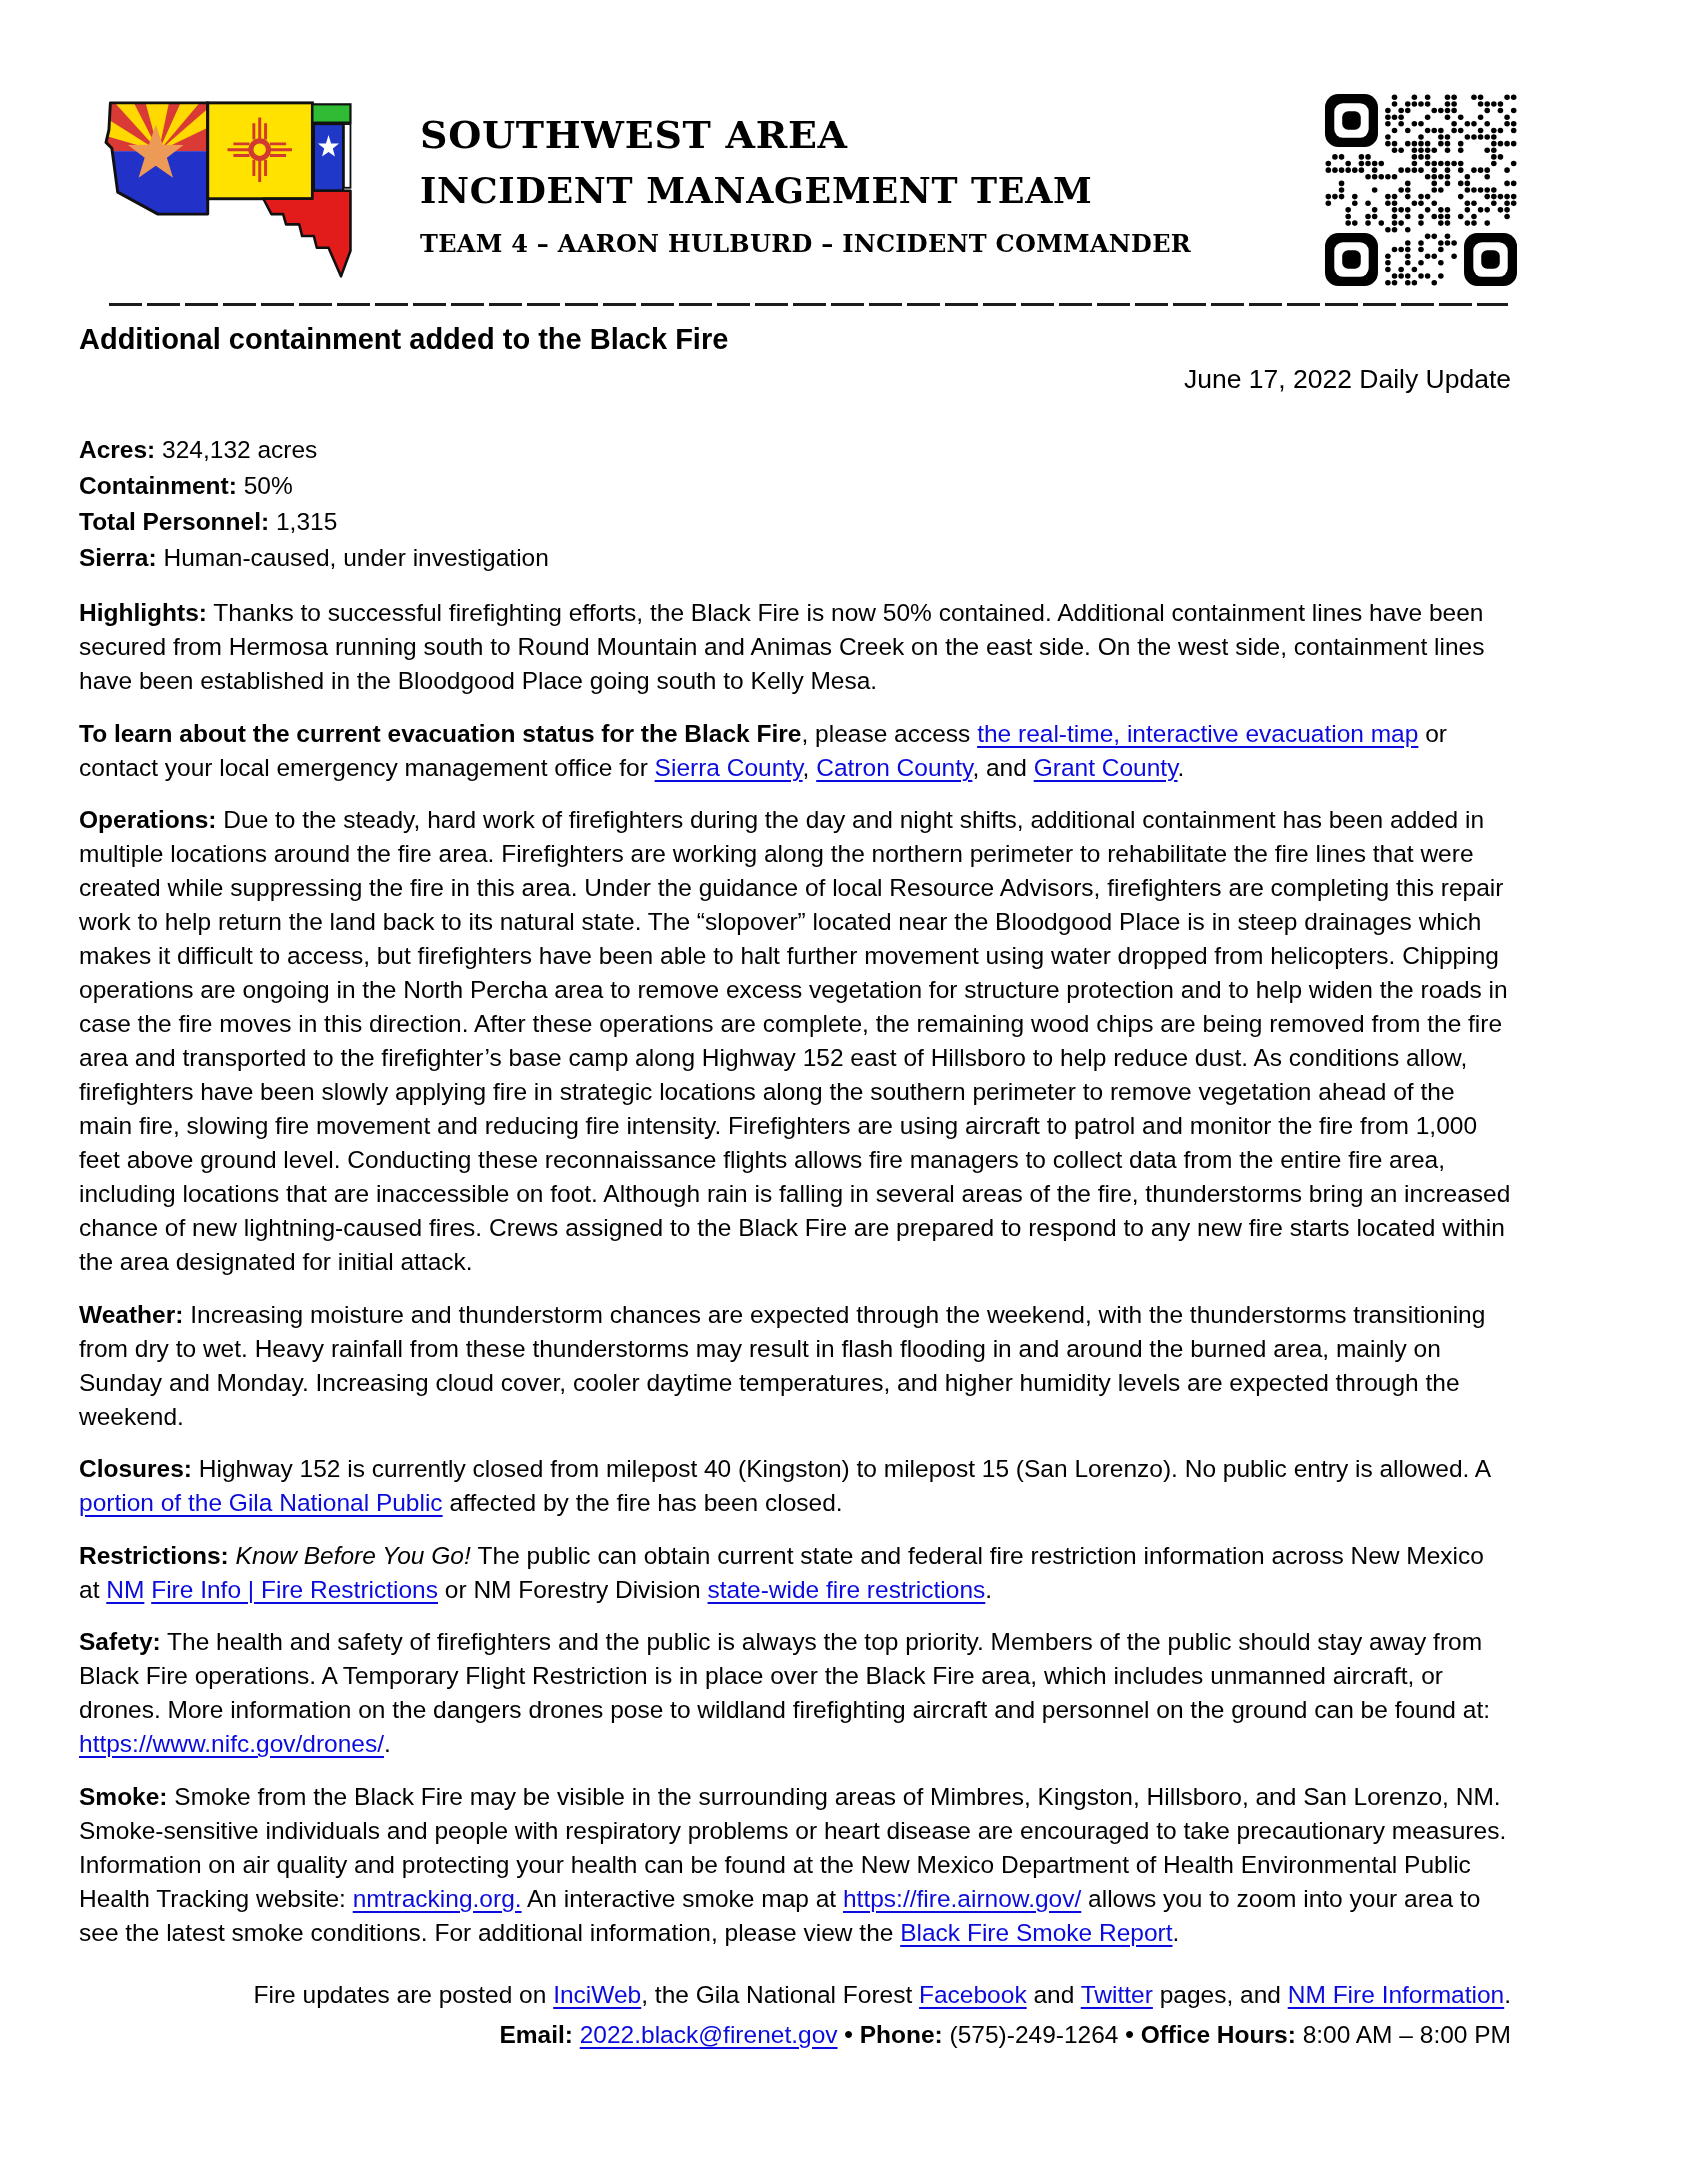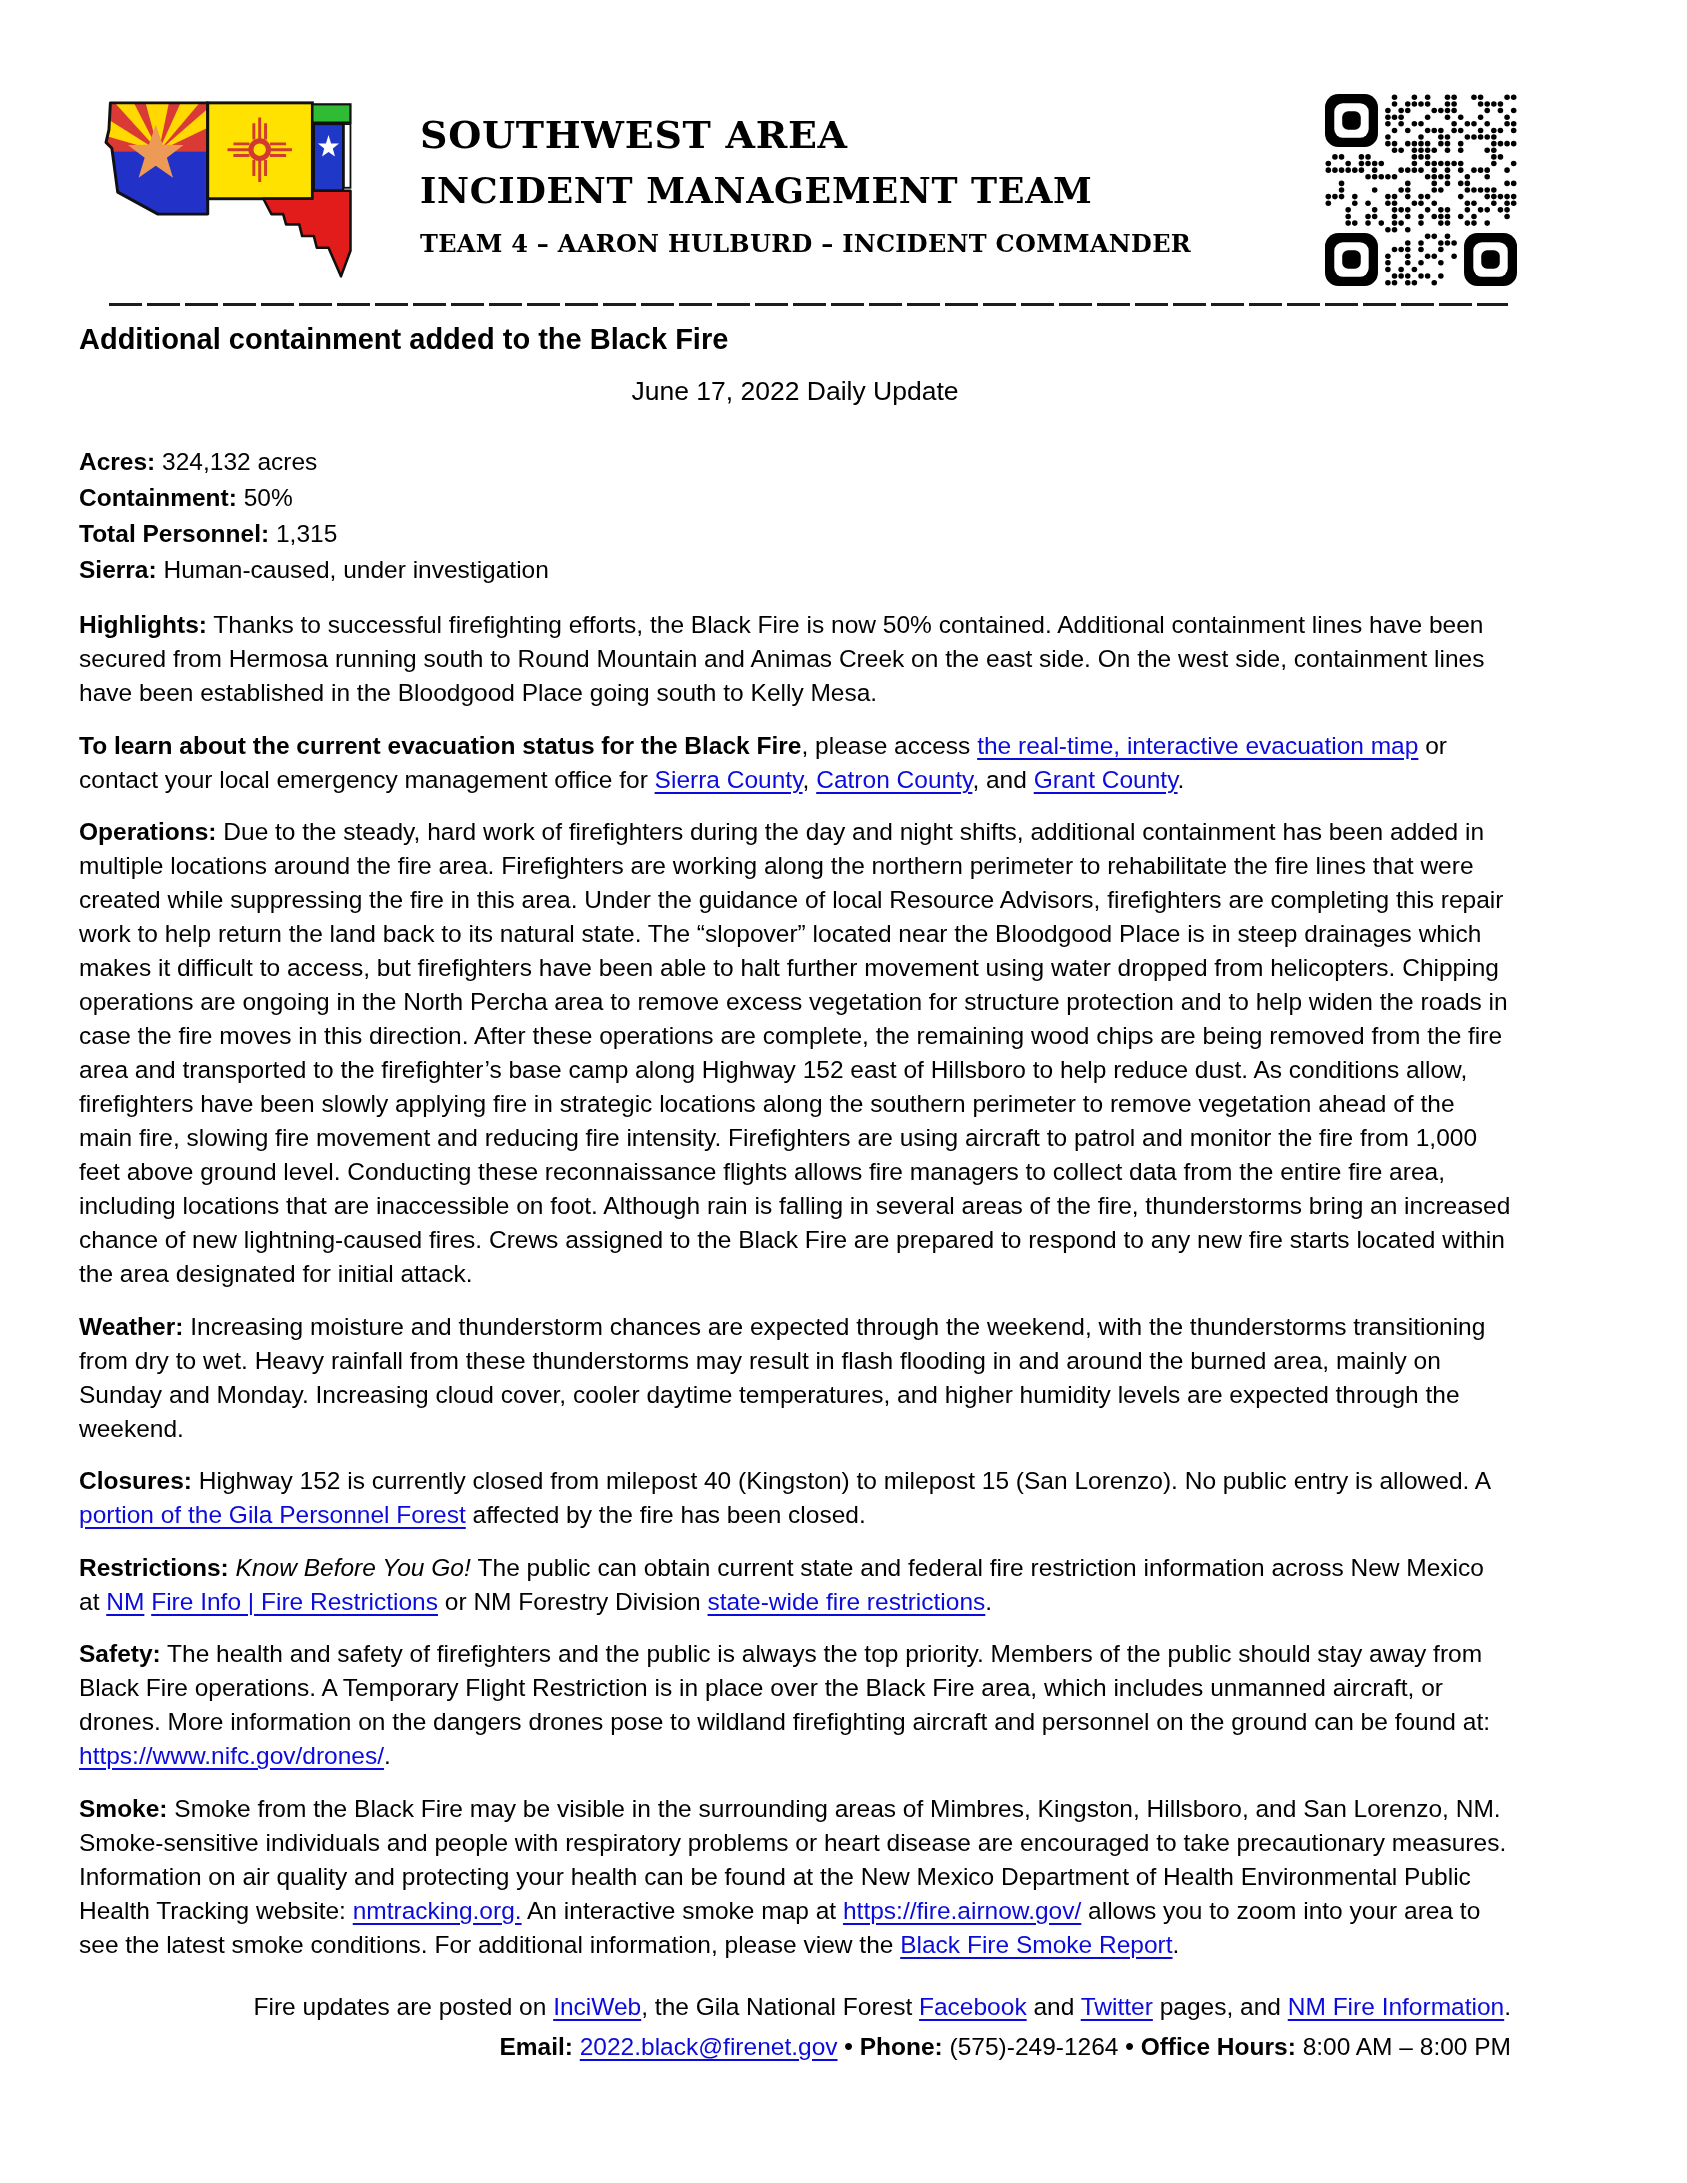--- a/index.html
+++ b/index.html
@@ -28,21 +28,21 @@
   #mh2{top:173px;font-size:35px}
   #mh3{top:232px;font-size:24px;letter-spacing:0.3px}
   .qr{position:absolute;left:1325px;top:94px;width:192px;height:192px;fill:#000}
   .sep{
     position:absolute;left:109px;top:303px;width:1399px;height:2.6px;
     background:repeating-linear-gradient(90deg,#1c1c1c 0 33px,transparent 33px 38px);
   }
   
   .content{position:absolute;left:79px;top:323px;width:1432px}
   .doc-title{text-align:left;font-weight:bold;font-size:29px;line-height:1.15}
-  .doc-date{text-align:center;font-size:26.5px;margin-top:20px}
+  .doc-date{text-align:right;font-size:26.5px;margin-top:8px}
   .stats{display:flex;margin-top:37px;margin-bottom:20px;line-height:36px}
   .stats .col-left{width:807px;flex:none}
   .stats .col-right{flex:1}
   .para{line-height:34px;margin:0 0 18.5px 0}
   .footer{text-align:right;line-height:40px;margin-top:25px}
   .stat-row{white-space:nowrap}
 </style>
 </head>
 <body>
 
@@ -377,21 +377,21 @@
       <div class="stat-row"><span class="b">Containment:</span> <span>50%</span></div>
       <div class="stat-row"><span class="b">Total Personnel:</span> <span>1,315</span></div>
       <div class="stat-row"><span class="b">Sierra:</span> <span>Human-caused, under investigation</span></div>
     </div>
   </div>
 
   <p class="para"><span class="b">Highlights:</span><span class=""> Thanks to successful firefighting efforts, the Black Fire is now 50% contained. Additional containment lines have been secured from Hermosa running south to Round Mountain and Animas Creek on the east side. On the west side, containment lines have been established in the Bloodgood Place going south to Kelly Mesa.</span></p>
   <p class="para"><span class="b">To learn about the current evacuation status for the Black Fire</span><span class="">, please access </span><span class="lnk">the real-time, interactive evacuation map</span><span class=""> or contact your local emergency management office for </span><span class="lnk">Sierra County</span><span class="">, </span><span class="lnk">Catron County</span><span class="">, and </span><span class="lnk">Grant County</span><span class="">.</span></p>
   <p class="para"><span class="b">Operations:</span><span class=""> Due to the steady, hard work of firefighters during the day and night shifts, additional containment has been added in multiple locations around the fire area. Firefighters are working along the northern perimeter to rehabilitate the fire lines that were created while suppressing the fire in this area. Under the guidance of local Resource Advisors, firefighters are completing this repair work to help return the land back to its natural state. The “slopover” located near the Bloodgood Place is in steep drainages which makes it difficult to access, but firefighters have been able to halt further movement using water dropped from helicopters. Chipping operations are ongoing in the North Percha area to remove excess vegetation for structure protection and to help widen the roads in case the fire moves in this direction. After these operations are complete, the remaining wood chips are being removed from the fire area and transported to the firefighter’s base camp along Highway 152 east of Hillsboro to help reduce dust. As conditions allow, firefighters have been slowly applying fire in strategic locations along the southern perimeter to remove vegetation ahead of the main fire, slowing fire movement and reducing fire intensity. Firefighters are using aircraft to patrol and monitor the fire from 1,000 feet above ground level. Conducting these reconnaissance flights allows fire managers to collect data from the entire fire area, including locations that are inaccessible on foot. Although rain is falling in several areas of the fire, thunderstorms bring an increased chance of new lightning-caused fires. Crews assigned to the Black Fire are prepared to respond to any new fire starts located within the area designated for initial attack.</span></p>
   <p class="para"><span class="b">Weather:</span><span class=""> Increasing moisture and thunderstorm chances are expected through the weekend, with the thunderstorms transitioning from dry to wet. Heavy rainfall from these thunderstorms may result in flash flooding in and around the burned area, mainly on Sunday and Monday. Increasing cloud cover, cooler daytime temperatures, and higher humidity levels are expected through the weekend.</span></p>
-  <p class="para"><span class="b">Closures:</span><span class=""> Highway 152 is currently closed from milepost 40 (Kingston) to milepost 15 (San Lorenzo). No public entry is allowed. A </span><span class="lnk">portion of the Gila Personnel Forest</span><span class=""> affected by the fire has been closed.</span></p>
+  <p class="para"><span class="b">Closures:</span><span class=""> Highway 152 is currently closed from milepost 40 (Kingston) to milepost 15 (San Lorenzo). No public entry is allowed. A </span><span class="lnk">portion of the Gila National Public</span><span class=""> affected by the fire has been closed.</span></p>
   <p class="para"><span class="b">Restrictions:</span><span class="i"> Know Before You Go! </span><span class="">The public can obtain current state and federal fire restriction information across New Mexico at </span><span class="lnk">NM</span><span class=""> </span><span class="lnk">Fire Info | Fire Restrictions</span><span class=""> or NM Forestry Division </span><span class="lnk">state-wide fire restrictions</span><span class="">.</span></p>
   <p class="para"><span class="b">Safety:</span><span class=""> The health and safety of firefighters and the public is always the top priority. Members of the public should stay away from Black Fire operations. A Temporary Flight Restriction is in place over the Black Fire area, which includes unmanned aircraft, or drones. More information on the dangers drones pose to wildland firefighting aircraft and personnel on the ground can be found at: </span><span class="lnk">https://www.nifc.gov/drones/</span><span class="">.</span></p>
   <p class="para"><span class="b">Smoke:</span><span class=""> Smoke from the Black Fire may be visible in the surrounding areas of Mimbres, Kingston, Hillsboro, and San Lorenzo, NM. Smoke-sensitive individuals and people with respiratory problems or heart disease are encouraged to take precautionary measures. Information on air quality and protecting your health can be found at the New Mexico Department of Health Environmental Public Health Tracking website: </span><span class="lnk">nmtracking.org.</span><span class=""> An interactive smoke map at </span><span class="lnk">https://fire.airnow.gov/</span><span class=""> allows you to zoom into your area to see the latest smoke conditions. For additional information, please view the </span><span class="lnk">Black Fire Smoke Report</span><span class="">.</span></p>
 
   <div class="footer">
     <div><span class="">Fire updates are posted on </span><span class="lnk">InciWeb</span><span class="">, the Gila National Forest </span><span class="lnk">Facebook</span><span class=""> and </span><span class="lnk">Twitter</span><span class=""> pages, and </span><span class="lnk">NM Fire Information</span><span class="">.</span></div>
     <div><span class="b">Email: </span><span class="lnk">2022.black@firenet.gov</span><span class="b"> • Phone: </span><span class="">(575)-249-1264 </span><span class="b">• Office Hours: </span><span class="">8:00 AM – 8:00 PM</span></div>
   </div>
 </div>
 

